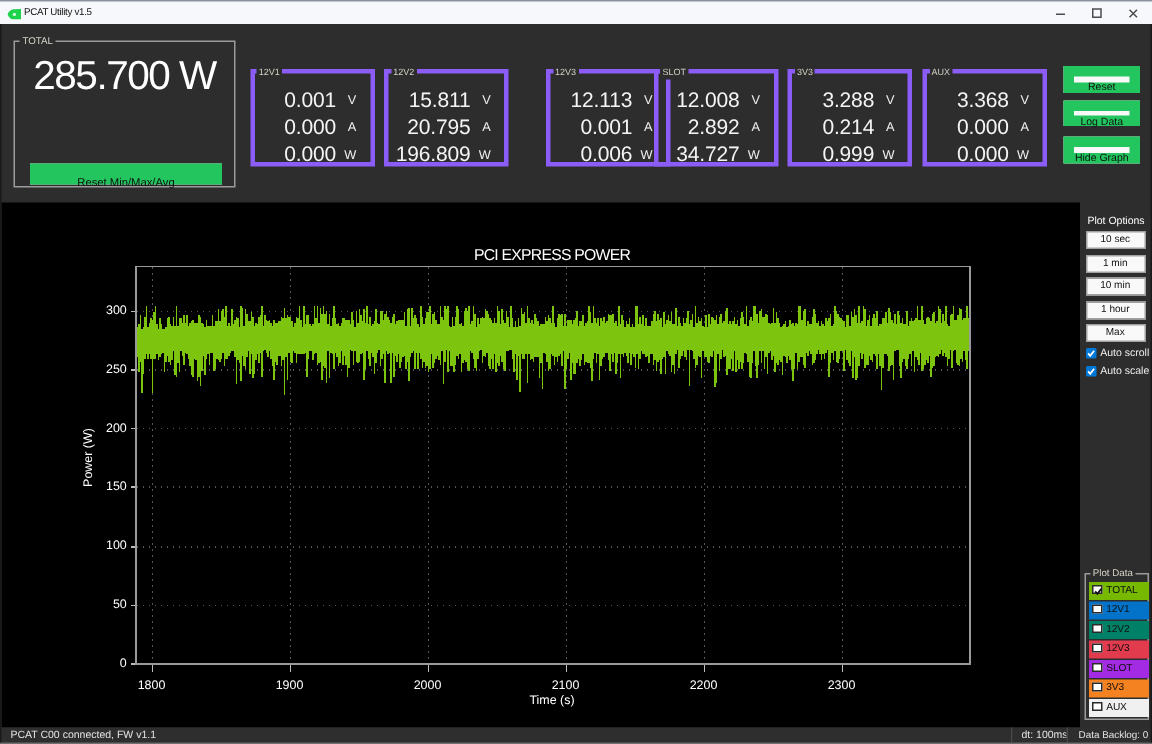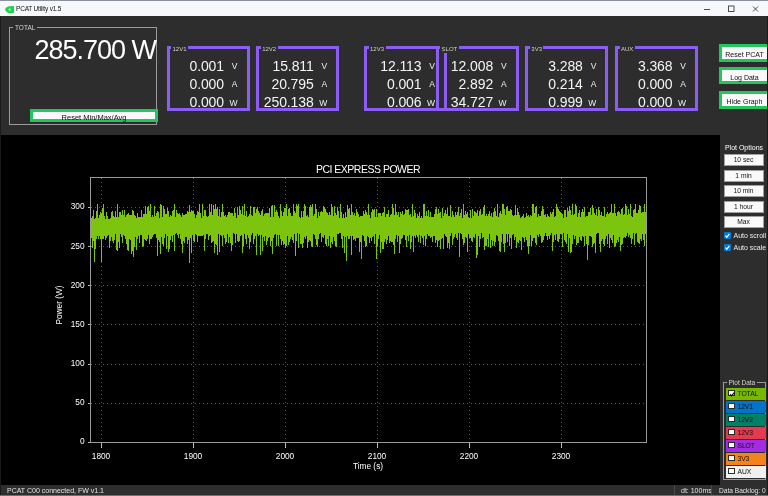--- a/index.html
+++ b/index.html
@@ -4,26 +4,26 @@
 html,body { width:768px; height:496px; overflow:hidden; background:#2d2d2d;
   font-family:"Liberation Sans", sans-serif; position:relative; }
 #titlebar { position:absolute; left:0; top:0; width:768px; height:16px;
   background:#f6f8fc; border-top:1px solid #8b919c; }
 #title { position:absolute; left:16px; top:4px; font-size:6.5px; letter-spacing:-0.2px; color:#111; }
 #blackarea { position:absolute; left:1px; top:135px; width:719px; height:350px; background:#000; }
 .gbox { position:absolute; border:1px solid #9b9b9b; }
 .glab { position:absolute; top:-4px; left:3px; background:#2d2d2d; padding:0 2px;
   font-size:6.5px; color:#d8d4cb; line-height:8px; }
 #totalbox { left:9px; top:27px; width:148px; height:98px; }
-#bigval { position:absolute; left:0; top:6.5px; width:100%; text-align:right;
+#bigval { position:absolute; left:0; top:6.5px; width:100%; text-align:center;
   font-size:27px; color:#fff; letter-spacing:-1px; }
 #minmax { position:absolute; right:13px; top:34px; text-align:right;
   font-size:9.8px; color:#fff; line-height:14.4px; }
-.btn { position:absolute; background:#f9f9f9; border:3px solid #22c55e;
-  color:#111; text-align:center;margin-left:10px; }
+.btn { position:absolute; background:#f9f9f9; border:7px solid #22c55e;
+  color:#111; text-align:center; }
 #resetmm { left:10px; top:81px; width:128px; height:13px; font-size:7.5px; line-height:12px; }
 .mbox { position:absolute; top:46px; width:83px; height:65px; border:3px solid #8b5cf6; }
 .mlab { position:absolute; top:-4px; left:1.5px; background:#2d2d2d; padding:0 1.5px;
   font-size:6px; color:#d5d1c8; line-height:8px; }
 .mval { position:absolute; right:22.5px; font-size:14px; color:#f4f4f4;
   letter-spacing:-0.1px; line-height:15px; white-space:nowrap; }
 .munit { position:absolute; right:9px; font-size:8.5px; color:#f0f0f0; line-height:10px; }
 .rbtn { width:51px; left:709px; height:17.5px; font-size:7px; line-height:16.5px; }
 #plotopt { position:absolute; left:720px; top:144px; width:48px; text-align:center;
   font-size:7px; color:#fff; }
@@ -73,21 +73,21 @@
     <div class="munit" style="top:30.4px">A</div>
     <div class="mval" style="top:46.3px">0.000</div>
     <div class="munit" style="top:48.8px">W</div>
   </div>
 <div class="mbox" style="left:256.2px">
     <div class="mlab">12V2</div>
     <div class="mval" style="top:9.5px">15.811</div>
     <div class="munit" style="top:12.0px">V</div>
     <div class="mval" style="top:27.9px">20.795</div>
     <div class="munit" style="top:30.4px">A</div>
-    <div class="mval" style="top:46.3px">250.138</div>
+    <div class="mval" style="top:46.3px">196.809</div>
     <div class="munit" style="top:48.8px">W</div>
   </div>
 <div class="mbox" style="left:364px">
     <div class="mlab">12V3</div>
     <div class="mval" style="top:9.5px">12.113</div>
     <div class="munit" style="top:12.0px">V</div>
     <div class="mval" style="top:27.9px">0.001</div>
     <div class="munit" style="top:30.4px">A</div>
     <div class="mval" style="top:46.3px">0.006</div>
     <div class="munit" style="top:48.8px">W</div>

